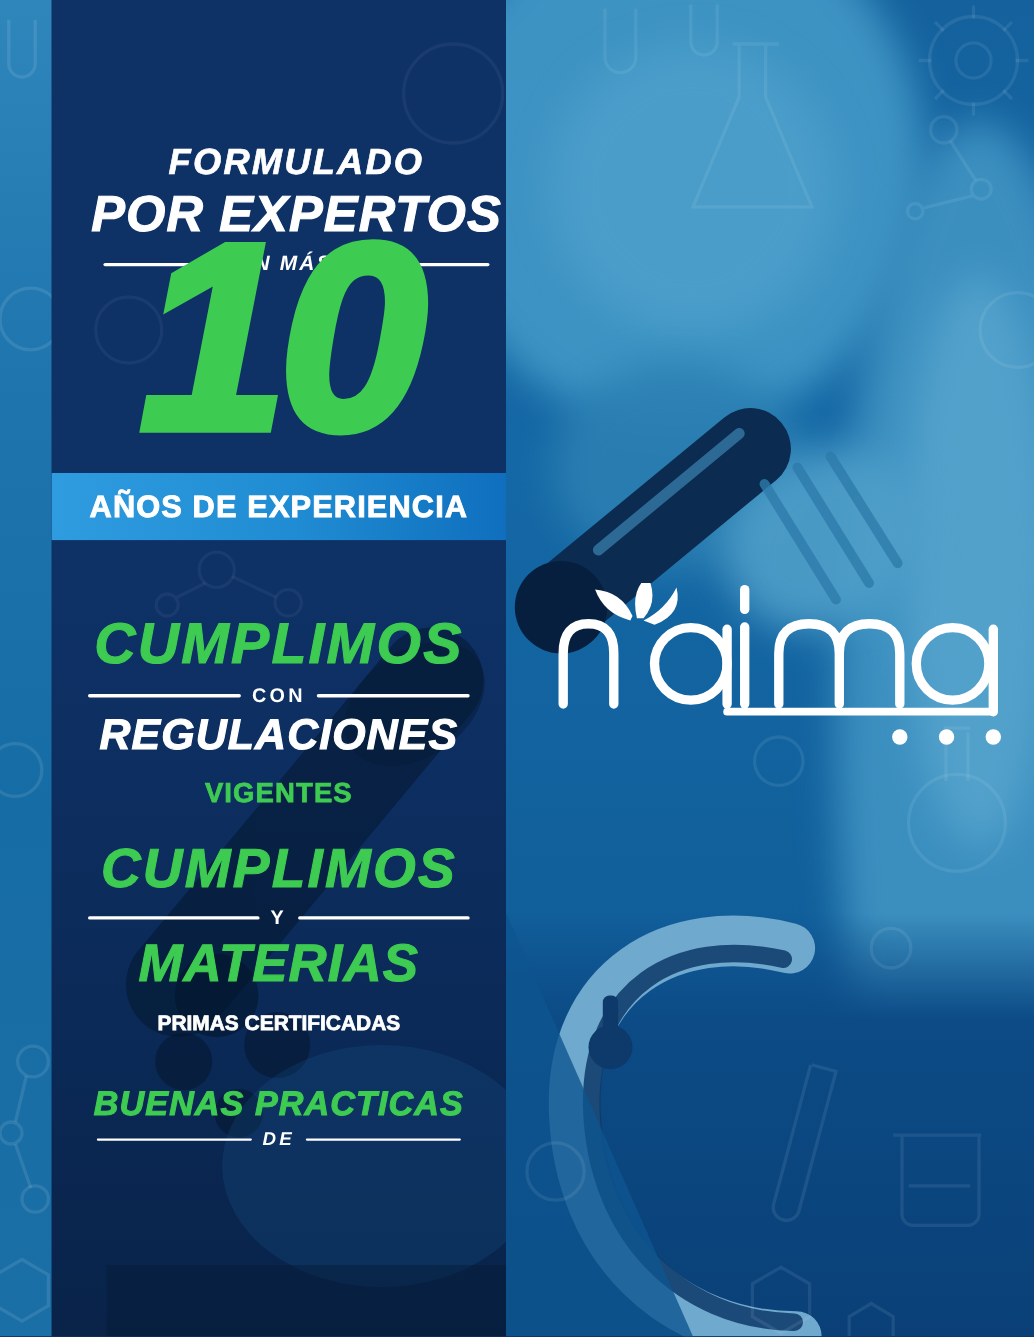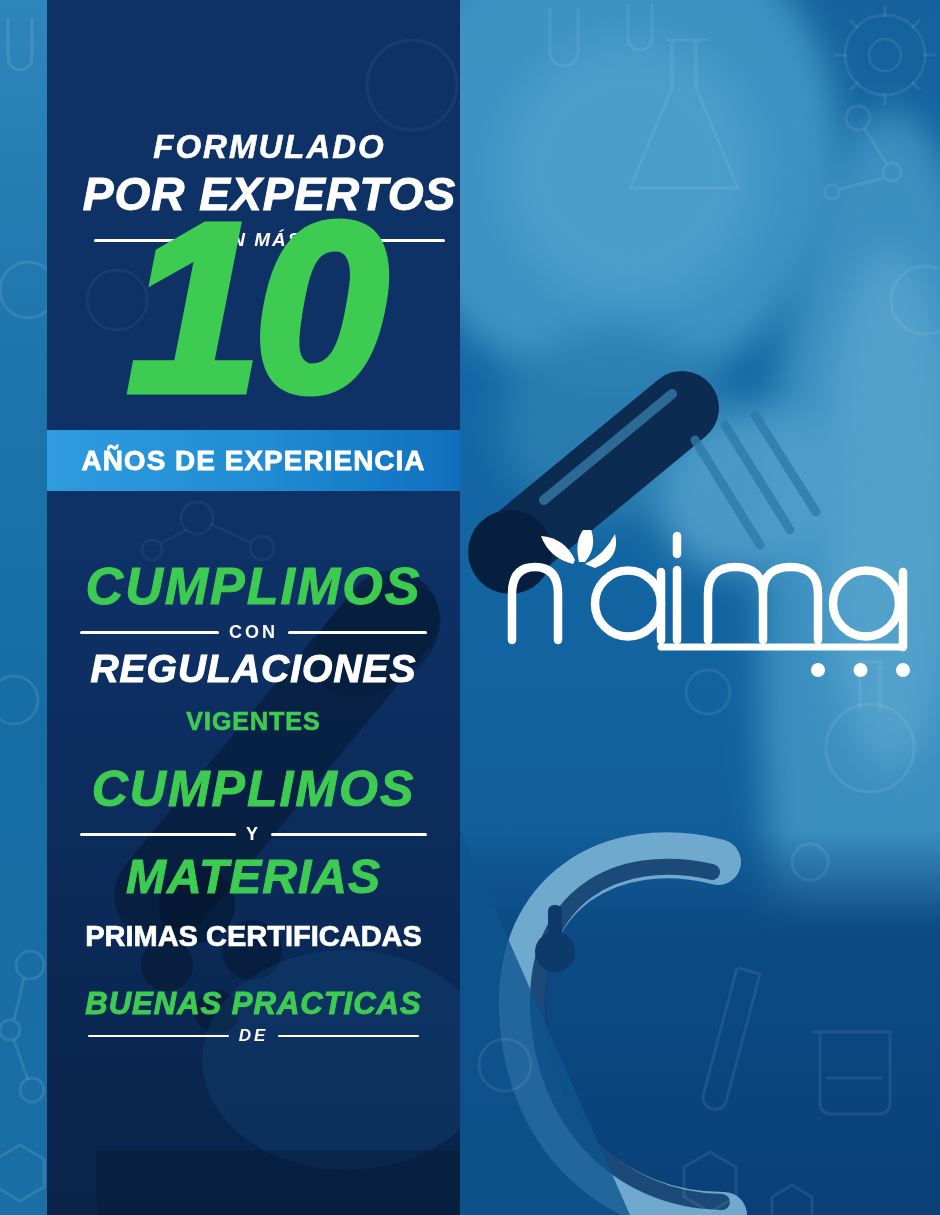--- a/index.html
+++ b/index.html
@@ -60,21 +60,21 @@
   .sec .divider .word{font-size:18px;letter-spacing:3px;font-style:normal;}
   .sec .subheading{font-weight:bold;font-style:italic;margin-top:4px;-webkit-text-stroke:1px #fff;}
   .sec .tagline{font-weight:bold;margin-top:16px;}
   .sec-a{top:556px;}
   .sec-a .heading{font-size:52px;letter-spacing:2px;}
   .sec-a .subheading{font-size:39px;letter-spacing:1px;}
   .sec-a .tagline{font-size:25px;color:#3ECB52;-webkit-text-stroke:.7px #3ECB52;letter-spacing:1px;}
   .sec-b{top:760px;}
   .sec-b .heading{font-size:50px;letter-spacing:2px;}
   .sec-b .subheading{font-size:48px;letter-spacing:1px;color:#3ECB52;-webkit-text-stroke:1px #3ECB52;}
-  .sec-b .tagline{font-size:29px;color:#fff;-webkit-text-stroke:.7px #fff;}
+  .sec-b .tagline{font-size:19px;color:#fff;-webkit-text-stroke:.7px #fff;}
   .sec-c{top:986px;}
   .sec-c .heading{font-size:31px;letter-spacing:1px;}
   .sec-c .divider{width:80%;margin-top:4px;}
   .sec-c .divider .word{font-style:italic;font-size:17px;}
   .sec-c .subheading{font-size:40px;letter-spacing:1px;}
 
   
   .logo{position:absolute;left:503px;top:530px;width:432px;height:158px;}
 </style>
 </head>

